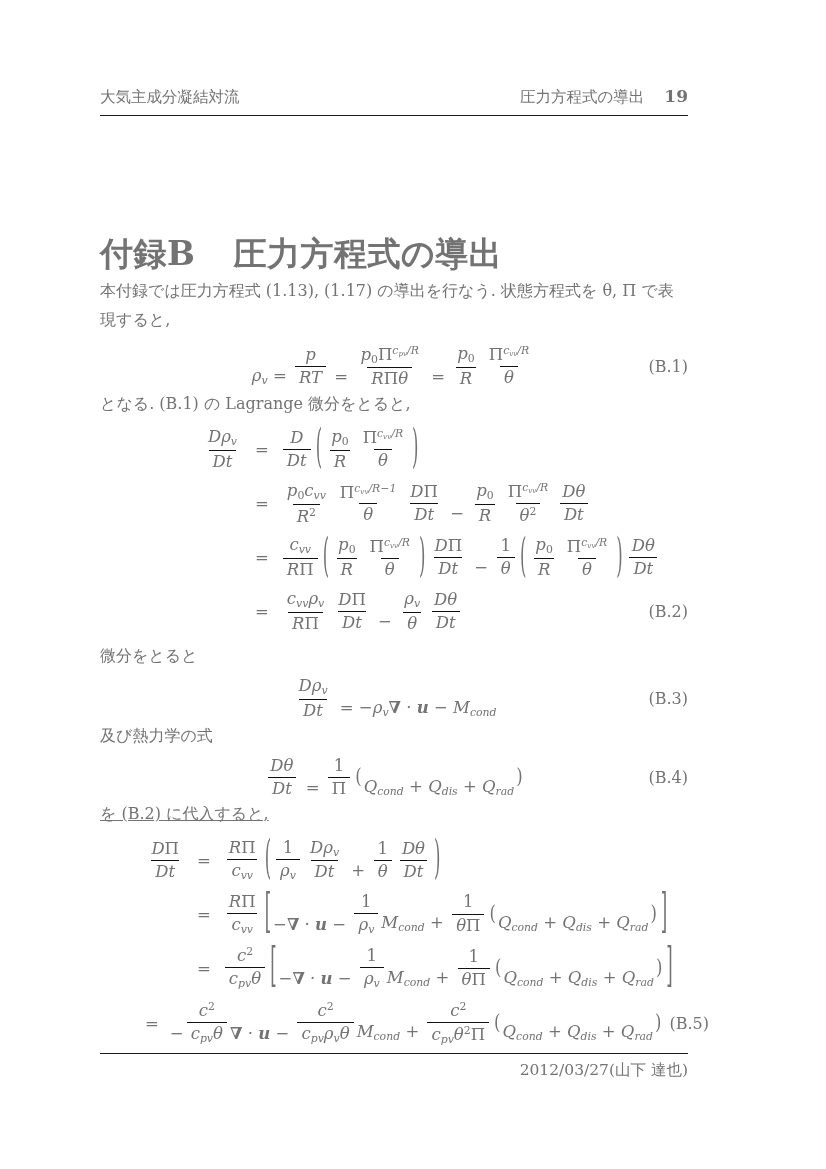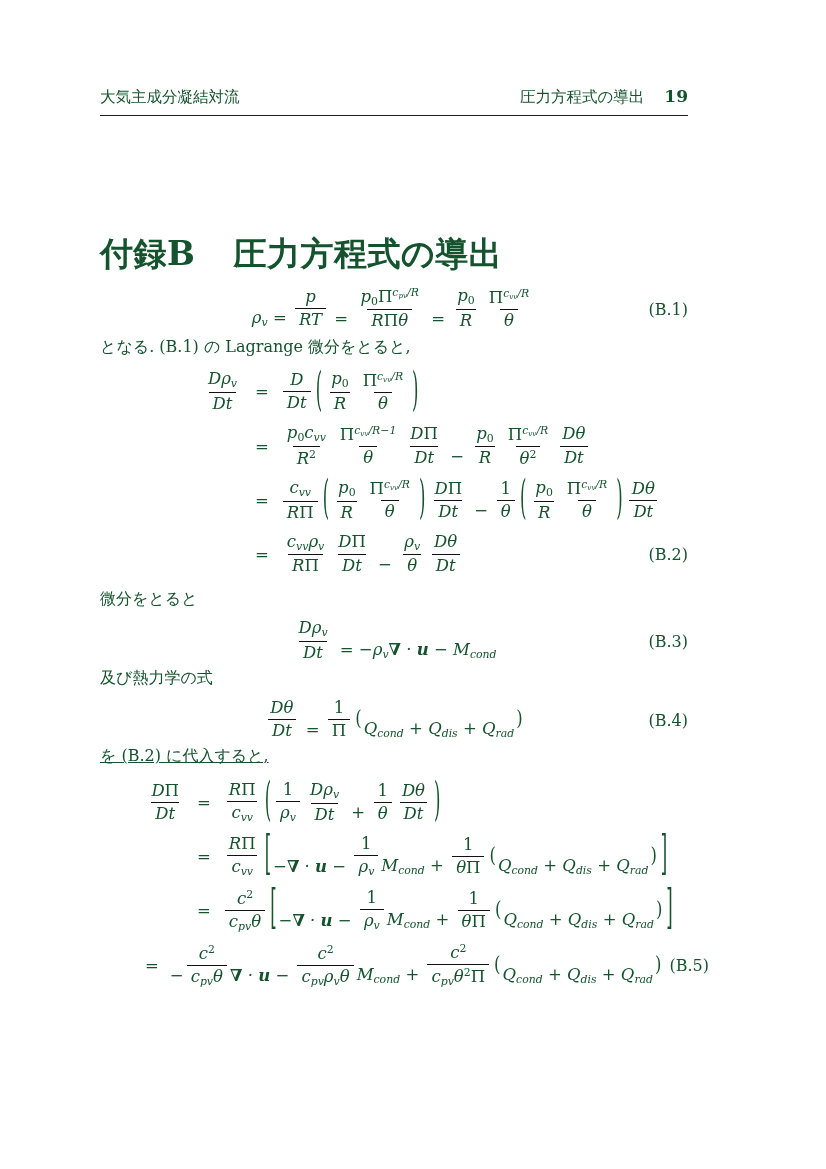--- a/index.html
+++ b/index.html
@@ -1,18 +1,18 @@
 <!DOCTYPE html>
 <html><head>
 <meta charset="utf-8">
 <style>
   html,body{margin:0;padding:0;background:#ffffff;}
   .page{
     position:relative;width:826px;height:1169px;background:#fff;
-    font-family:"DejaVu Serif",serif;color:#14532d;overflow:hidden;
+    font-family:"DejaVu Serif",serif;color:#737373;overflow:hidden;
     box-sizing:border-box;padding:86px 138px 0 100px;
   }
   
   .header{display:flex;justify-content:space-between;align-items:baseline;
     font-size:15.5px;border-bottom:1.5px solid #1c1c1c;padding-bottom:7px;}
   .hr-right{display:inline-flex;align-items:baseline;}
   .pagenum{font-weight:bold;margin-left:20px;font-size:17px;}
   
   .title{margin:116px 0 0 0;font-size:33px;font-weight:bold;display:flex;gap:38px;letter-spacing:0.5px;}
   
@@ -65,20 +65,21 @@
       <span>圧力方程式の導出</span>
       <span class="pagenum">19</span>
     </span>
   </div>
 
   <h1 class="title">
     <span>付録B</span>
     <span>圧力方程式の導出</span>
   </h1>
 
+  <p class="body p1">本付録では圧力方程式 (1.13), (1.17) の導出を行なう. 状態方程式を θ, Π で表現すると,</p>
 
   <div class="eq eq-b1">
       <div class="eqc">
         <span class="mrow">
           <span class="mtext"><span class="mi">ρ</span><span class="msub"><span class="mi">v</span></span><span class="mi"> = </span></span>
           <span class="frac">
             <span class="fnum"><span class="mi">p</span></span>
             <span class="fden"><span class="mi">RT</span></span>
           </span>
           <span class="mtext"><span class="mi"> = </span></span>
@@ -412,14 +413,17 @@
             <span class="dcontent mrow">
               <span class="mtext"><span class="mi">Q</span><span class="msub"><span class="mi">cond</span></span><span class="mi"> + Q</span><span class="msub"><span class="mi">dis</span></span><span class="mi"> + Q</span><span class="msub"><span class="mi">rad</span></span></span>
             </span>
             <span class="dfence" style="transform: scaleY(1.27604);">)</span>
           </span>
         </span>
         <span class="rtag">(B.5)</span>
       </div>
     </div>
 
+  <div class="footer">
+    <span>2012/03/27(山下 達也)</span>
+  </div>
 
 </div>
 
 </body></html>

